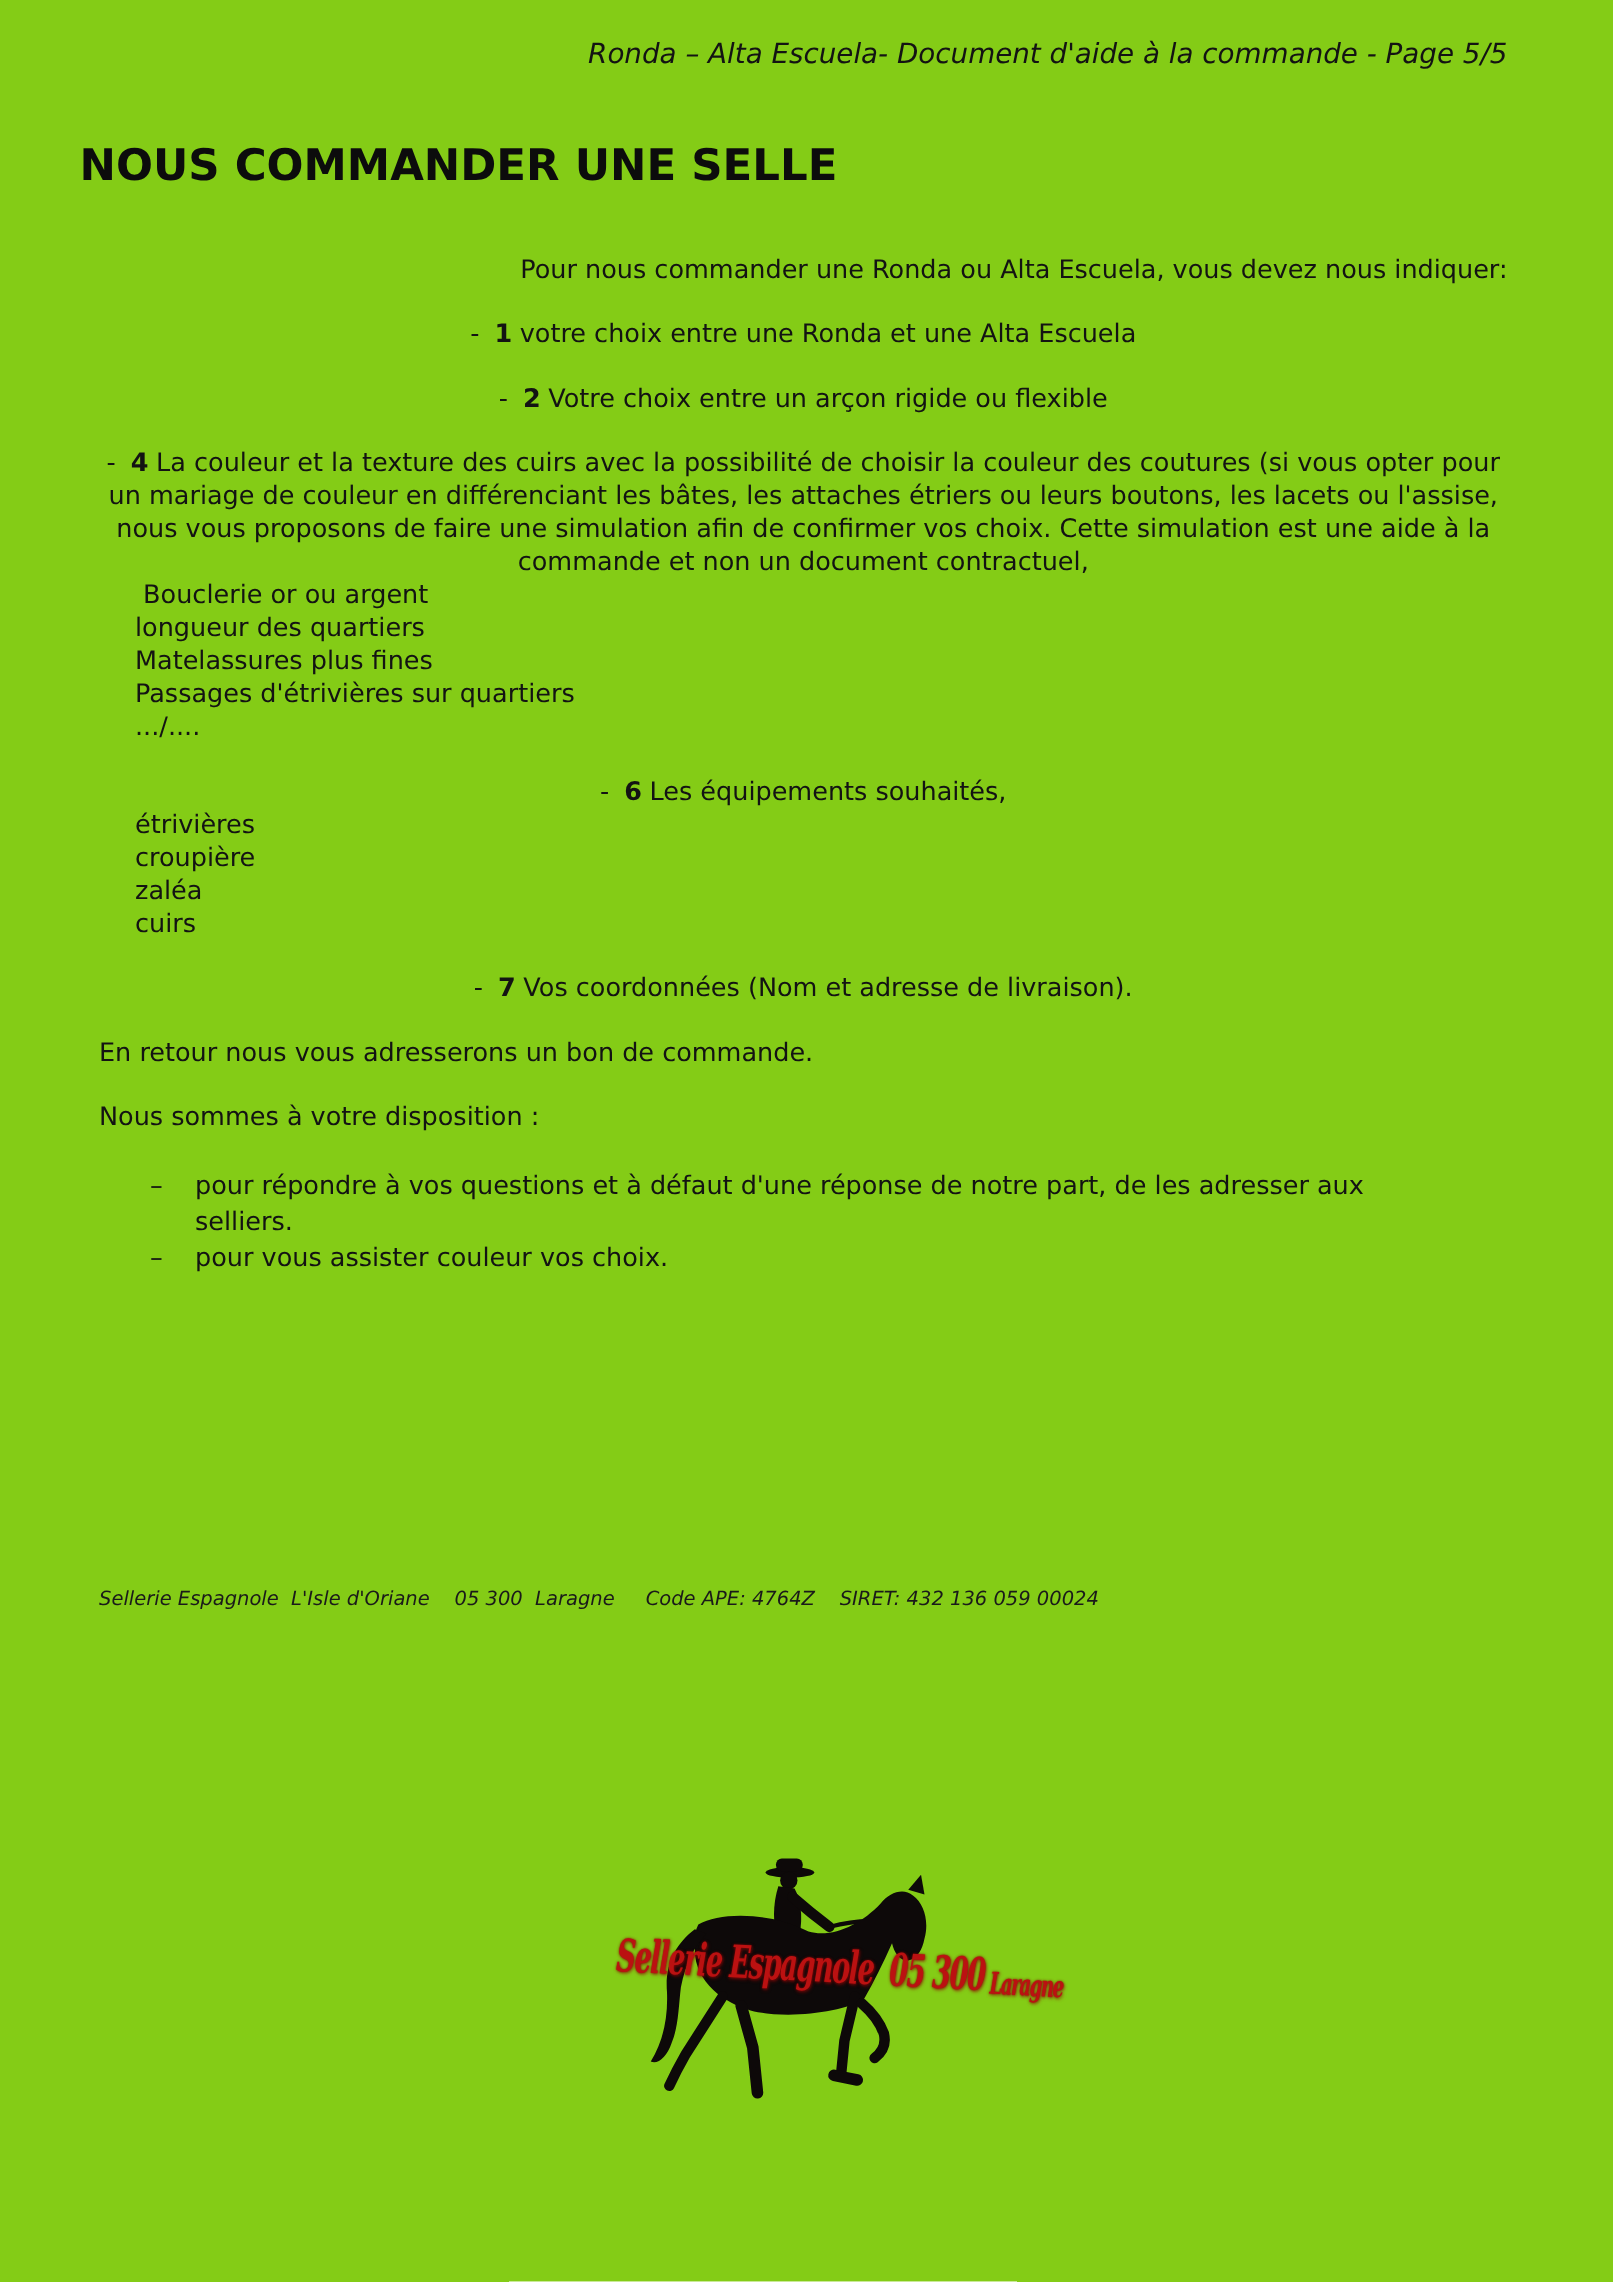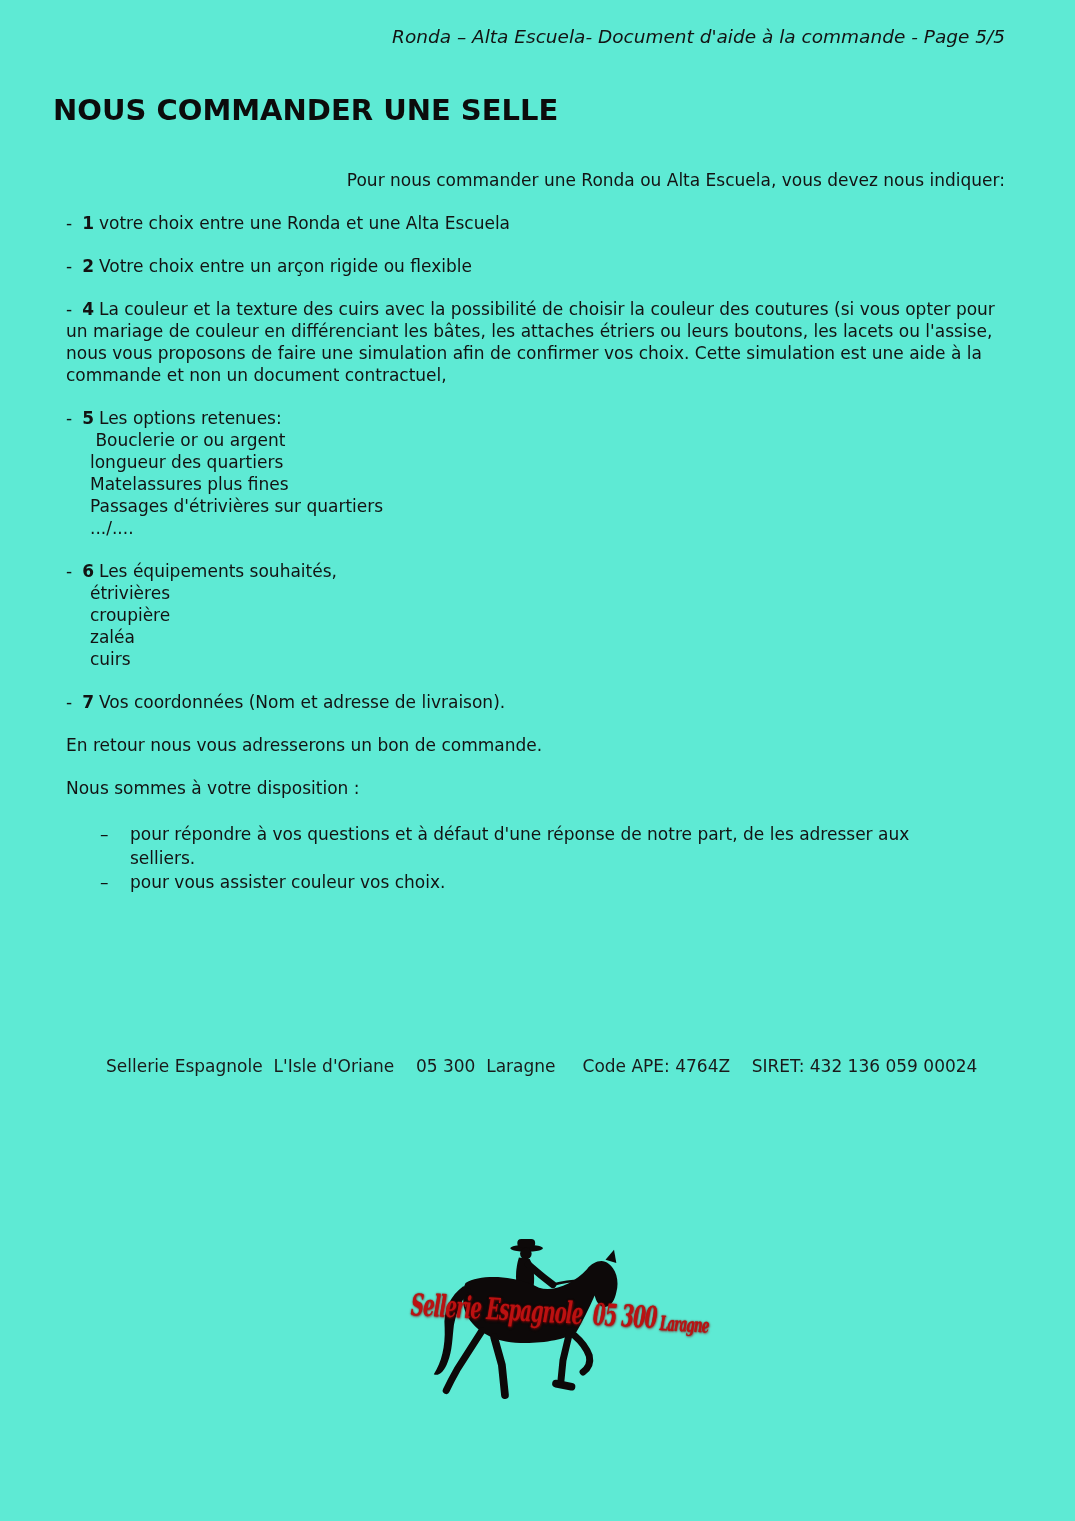--- a/index.html
+++ b/index.html
@@ -1,21 +1,21 @@
 <!DOCTYPE html>
 <html><head>
 <meta charset="utf-8">
 <style>
   html,body{margin:0;padding:0;background:#ffffff;}
   .page{
     position:relative;
     width:1075px;height:1521px;
     box-sizing:border-box;
     padding:0 70px 0 66px;
-    background:#5eead4;
+    background:#84cc16;
     color:#131313;
     font-family:"DejaVu Sans", sans-serif;
     font-size:17px;
     line-height:22px;
     overflow:hidden;
   }
   .hdr{
     margin:26px 0 0 0;
     text-align:right;
     font-style:italic;
@@ -26,32 +26,32 @@
     margin:47px 0 0 0;
     text-align:left;
     transform:translateX(-13px);
     font-size:29px;
     line-height:30px;
     font-weight:bold;
     letter-spacing:0px;
     color:#0c0c0c;
   }
   .intro{margin:44px 0 0 0;text-align:right;}
-  .item{margin:21px 0 0 0;white-space:normal;}
+  .item{margin:21px 0 0 0;white-space:normal;text-align:center;}
   .item b.num{font-weight:bold;margin:0 5px 0 10px;}
   .subline{margin:0;padding-left:24px;white-space:pre-wrap;}
   .para{margin:21px 0 0 0;}
   .blist{margin:23px 0 0 34px;}
   .bullet{display:flex;line-height:24px;margin:0;}
   .bullet .bdash{flex:0 0 30px;}
   .bullet .btxt{flex:1 1 auto;padding-right:30px;}
   .footer{
     position:absolute;left:66px;top:1056px;
-    font-size:17px;line-height:21px;
-    white-space:pre-wrap;color:#1a1a1a;margin-left:40px;
+    font-style:italic;font-size:13px;line-height:21px;
+    white-space:pre-wrap;color:#1a1a1a;
   }
   .logo{position:absolute;left:405px;top:1238px;width:300px;height:200px;}
   .logo svg{position:absolute;left:18px;top:0;filter:blur(0.4px);}
   .logo-text{
     position:absolute;left:6px;top:56px;
     font-family:"DejaVu Serif", serif;
     font-style:italic;font-weight:bold;
     font-size:30px;letter-spacing:-1.5px;
     color:#bb1111;
     text-shadow:0 0 2px rgba(130,6,6,.9), 1px 1px 3px rgba(150,10,10,.7);
@@ -69,21 +69,20 @@
   <div class="hdr">Ronda – Alta Escuela- Document d'aide à la commande - Page 5/5</div>
 
   <div class="title">NOUS COMMANDER UNE SELLE</div>
 
   <p class="intro">Pour nous commander une Ronda ou Alta Escuela, vous devez nous indiquer:</p>
 
   <div id="items">
       <p class="item">-<b class="num">1</b>votre choix entre une Ronda et une Alta Escuela</p>
       <p class="item">-<b class="num">2</b>Votre choix entre un arçon rigide ou flexible</p>
       <p class="item">-<b class="num">4</b>La couleur et la texture des cuirs avec la possibilité de choisir la couleur des coutures (si vous opter pour un mariage de couleur en différenciant les bâtes, les attaches étriers ou leurs boutons, les lacets ou l'assise, nous vous proposons de faire une simulation afin de confirmer vos choix. Cette simulation est une aide à la commande et non un document contractuel,</p>
-      <p class="item">-<b class="num">5</b>Les options retenues:</p>
       <div class="subline"> Bouclerie or ou argent</div>
       <div class="subline">longueur des quartiers</div>
       <div class="subline">Matelassures plus fines</div>
       <div class="subline">Passages d'étrivières sur quartiers</div>
       <div class="subline">.../....</div>
       <p class="item">-<b class="num">6</b>Les équipements souhaités,</p>
       <div class="subline">étrivières</div>
       <div class="subline">croupière</div>
       <div class="subline">zaléa</div>
       <div class="subline">cuirs</div>

